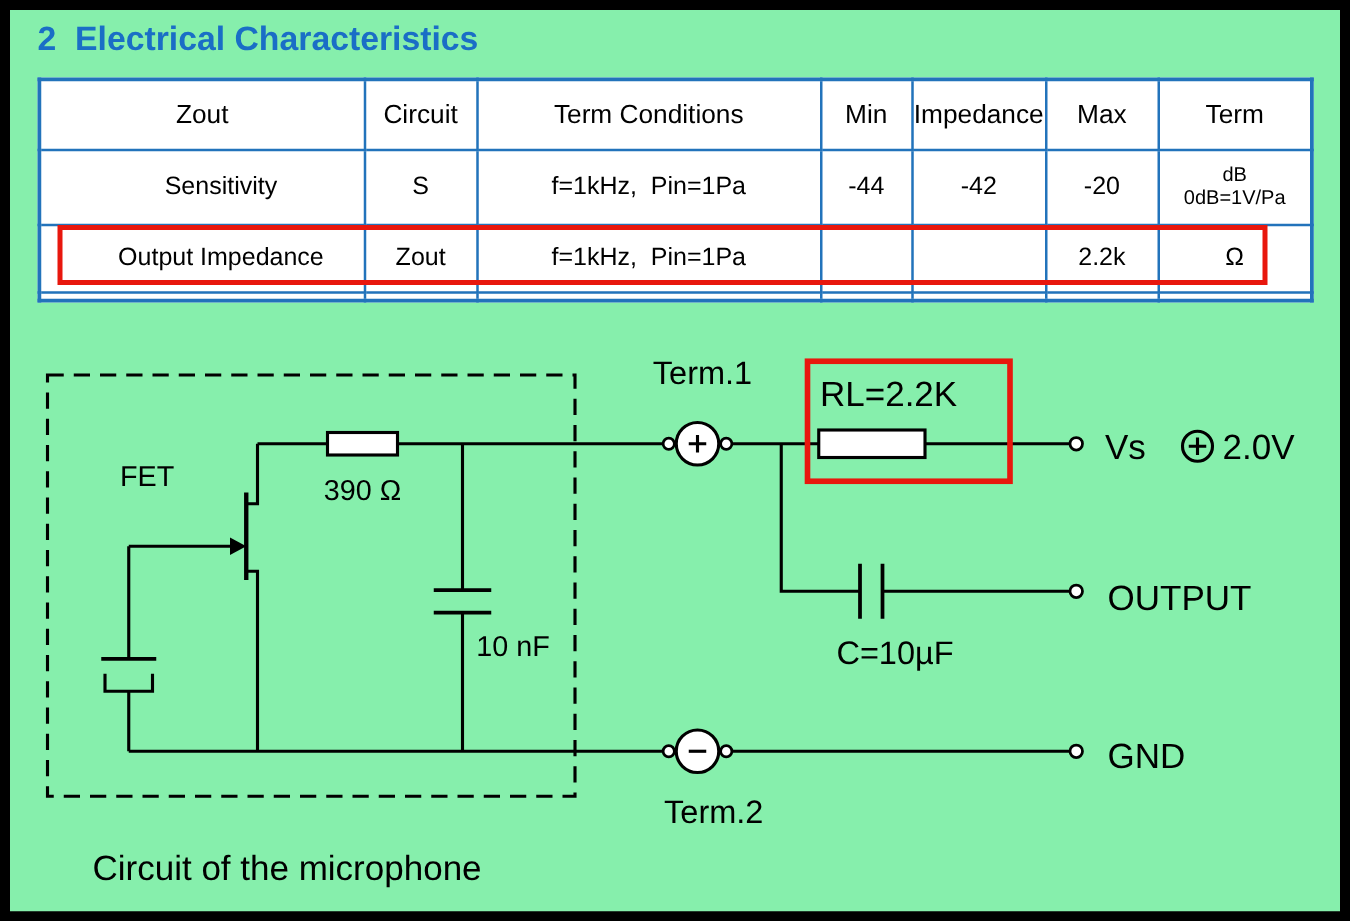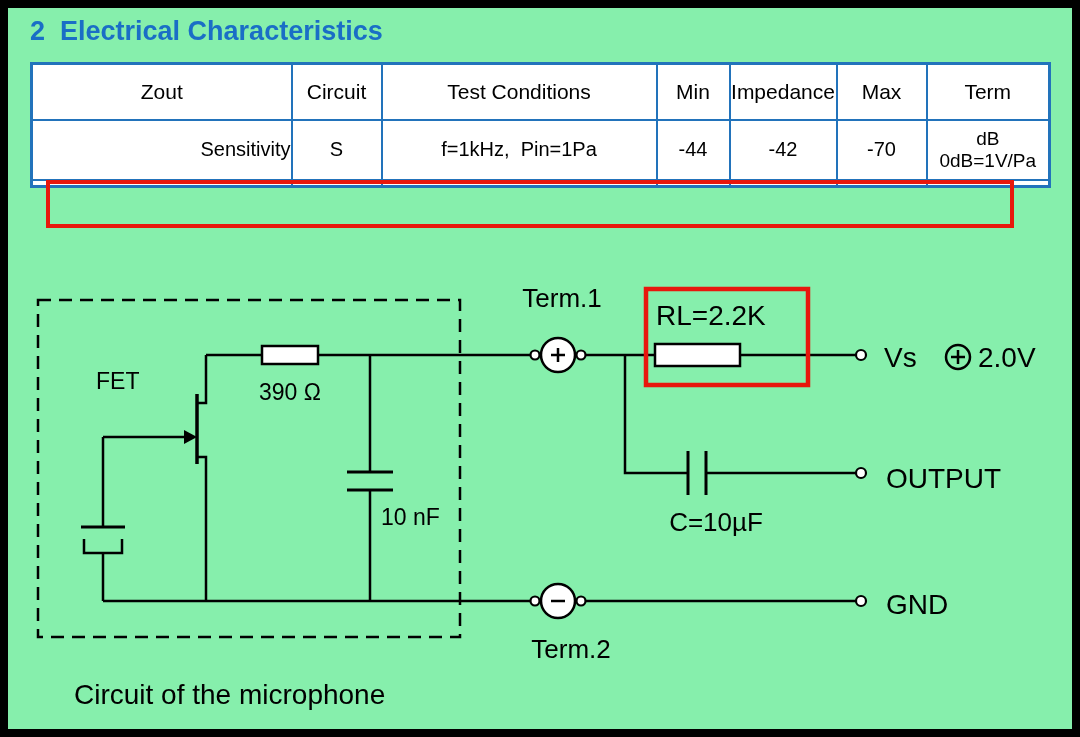--- a/index.html
+++ b/index.html
@@ -33,23 +33,23 @@
     font-weight:normal;
     text-align:center; vertical-align:middle;
     font-size:20px;
     overflow:hidden;
   }
   .char-table thead tr { height:56px; }
   .char-table thead th { font-size:21px; }
   .char-table tr.r1 { height:60px; }
   .char-table tr.r2 { height:54px; }
   .char-table tr.stub { height:7px; }
-  .char-table td.left { text-align:right; padding-left:30px; }
+  .char-table td.left { text-align:center; padding-left:30px; }
   .char-table td.pre, .title.pre { white-space:pre; }
-  .unit-cell div { font-size:19px; line-height:1.12; }
+  .unit-cell div { font-size:16px; line-height:1.12; }
 
   .row-highlight {
     position:absolute; left:38px; top:172px;
     width:968px; height:48px;
     border:4px solid #e8170d;
     background:transparent;
     pointer-events:none;
     z-index:5;
   }
 
@@ -73,39 +73,48 @@
         <col style="width:275px">
       <col style="width:73px">
         <col style="width:107px">
         <col style="width:90px">
         <col style="width:123px">
     </colgroup>
     <thead>
       <tr>
         <th>Zout</th>
         <th>Circuit</th>
-        <th>Test Conditions</th>
+        <th>Term Conditions</th>
         <th>Min</th>
         <th>Impedance</th>
         <th>Max</th>
         <th>Term</th>
       </tr>
     </thead>
     <tbody>
       <tr class="r1">
         <td class="left">Sensitivity</td>
         <td>S</td>
         <td class="pre">f=1kHz,  Pin=1Pa</td>
         <td>-44</td>
         <td>-42</td>
-        <td>-70</td>
+        <td>-20</td>
         <td class="unit-cell">
           <div>dB</div>
           <div>0dB=1V/Pa</div>
         </td>
+      </tr>
+      <tr class="r2">
+        <td class="left">Output Impedance</td>
+        <td>Zout</td>
+        <td class="pre">f=1kHz,  Pin=1Pa</td>
+        <td></td>
+        <td></td>
+        <td>2.2k</td>
+        <td>Ω</td>
       </tr>
       <tr class="stub">
         <td></td>
           <td></td>
           <td></td>
         <td></td>
           <td></td>
           <td></td>
         <td></td>
       </tr>

